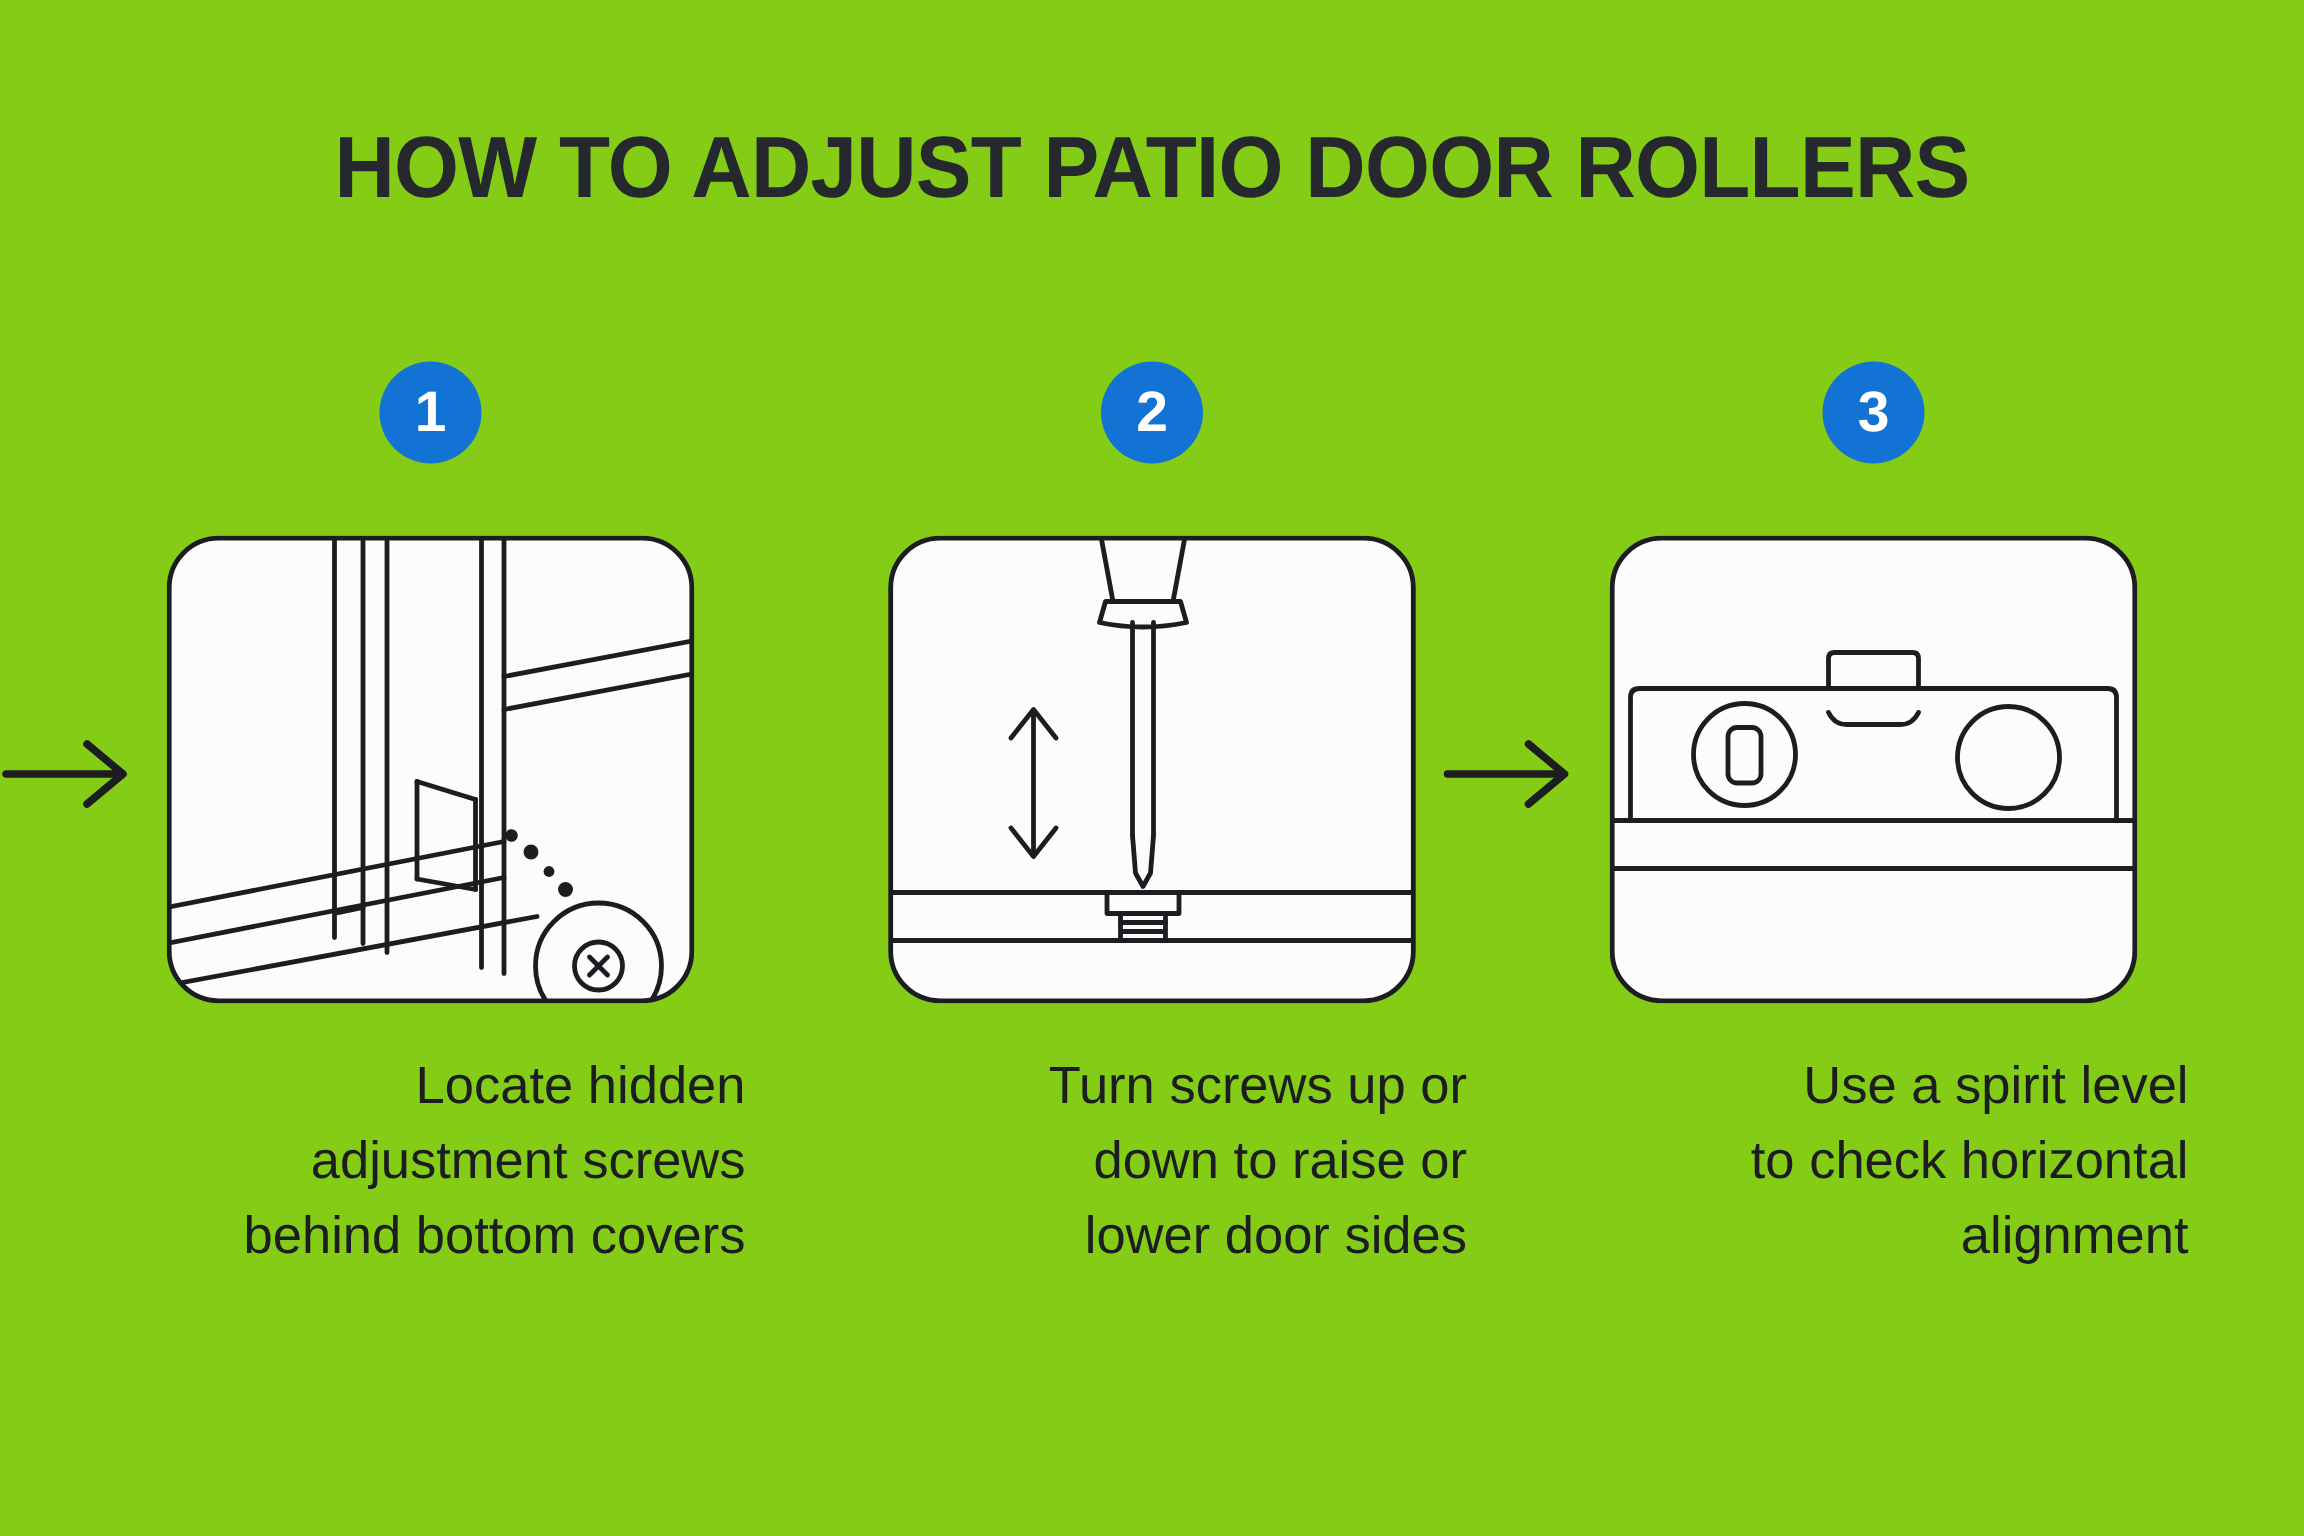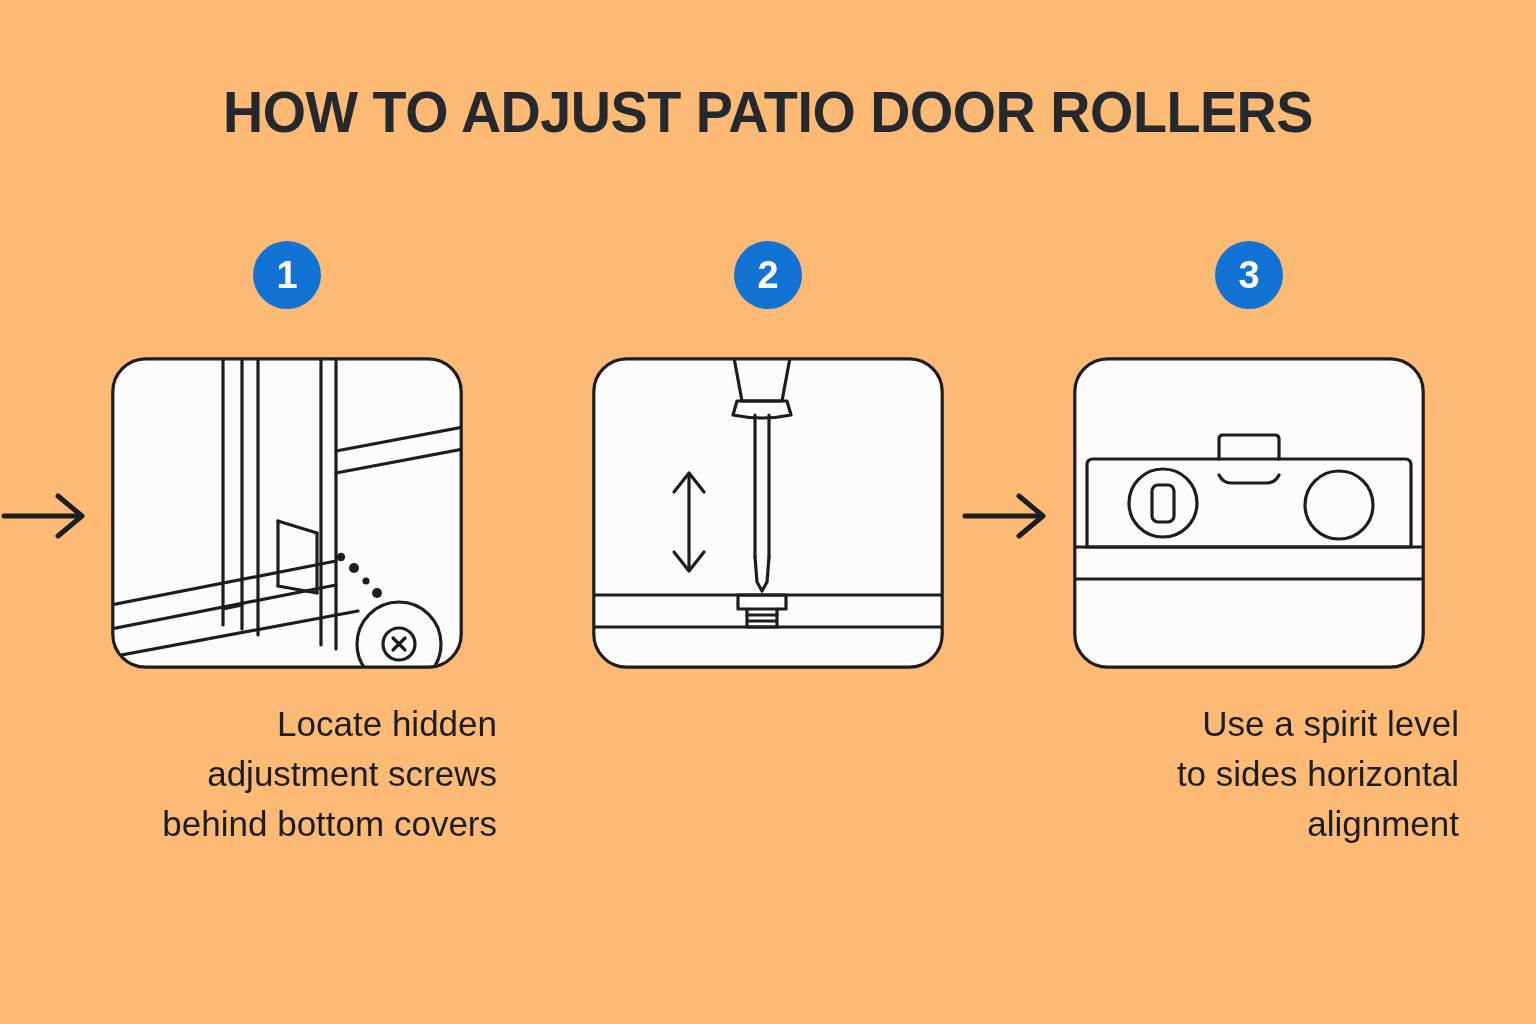--- a/index.html
+++ b/index.html
@@ -11,21 +11,21 @@
     height: 1024px;
     background: #fcfcfc;
     font-family: "Liberation Sans", sans-serif;
     overflow: hidden;
     position: relative;
   }
 
   .page {
     position: absolute;
     inset: 0;
-    background: #fdba74;
+    background: #84cc16;
   }
 
   
   .title {
     position: absolute;
     top: 78px;
     left: 0;
     width: 1536px;
     text-align: center;
     font-family: "Liberation Sans", sans-serif;
@@ -203,20 +203,23 @@
             </g>
           </g>
           <defs>
             <clipPath id="clip2">
               <rect x="3" y="3" width="346" height="306" rx="32" ry="32"></rect>
             </clipPath>
           </defs>
         </svg>
       </div>
 
+      <div class="caption">Turn screws up or
+down to raise or
+lower door sides</div>
     </div>
 
     <div class="arrow arrow-2">
       <svg width="92" height="48" viewBox="0 0 92 48" fill="none" stroke="#1b1d20" stroke-width="5" stroke-linecap="round" stroke-linejoin="round">
         <path d="M4 24 L80 24"></path>
         <path d="M58 4 L82 24 L58 44"></path>
       </svg>
     </div>
 
     <div class="step step-3">
@@ -242,18 +245,18 @@
           </g>
           <defs>
             <clipPath id="clip3">
               <rect x="3" y="3" width="346" height="306" rx="32" ry="32"></rect>
             </clipPath>
           </defs>
         </svg>
       </div>
 
       <div class="caption">Use a spirit level
-to sides horizontal
+to check horizontal
 alignment</div>
     </div>
 
   </div>
 </div>
 
 </body></html>

